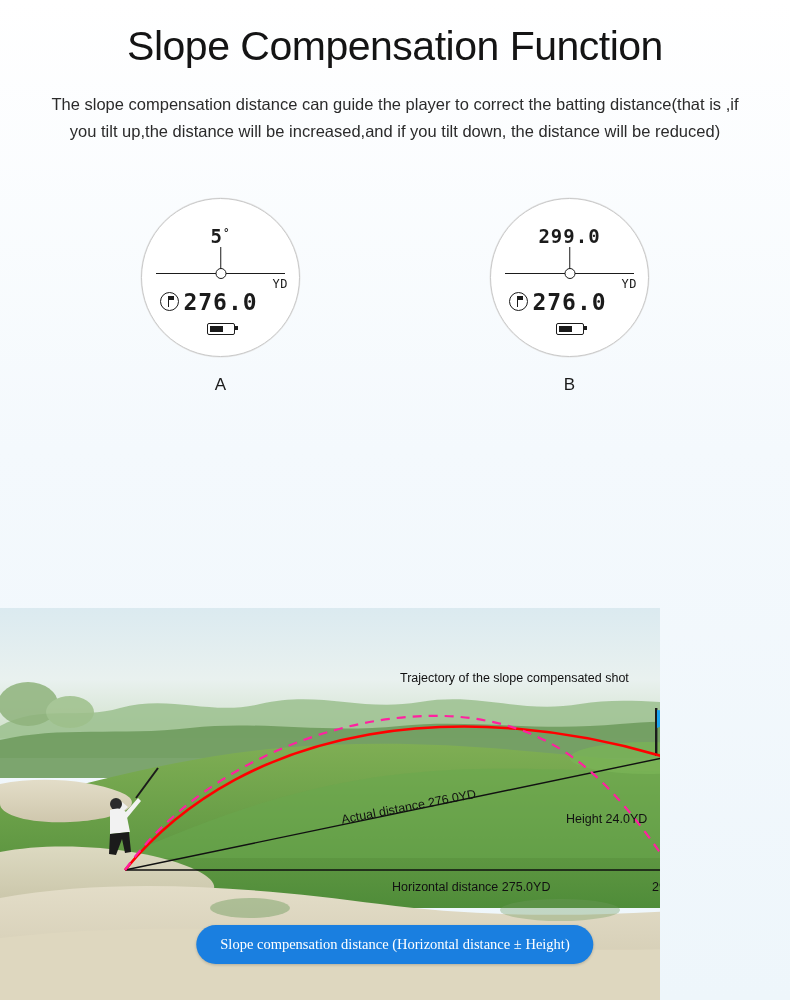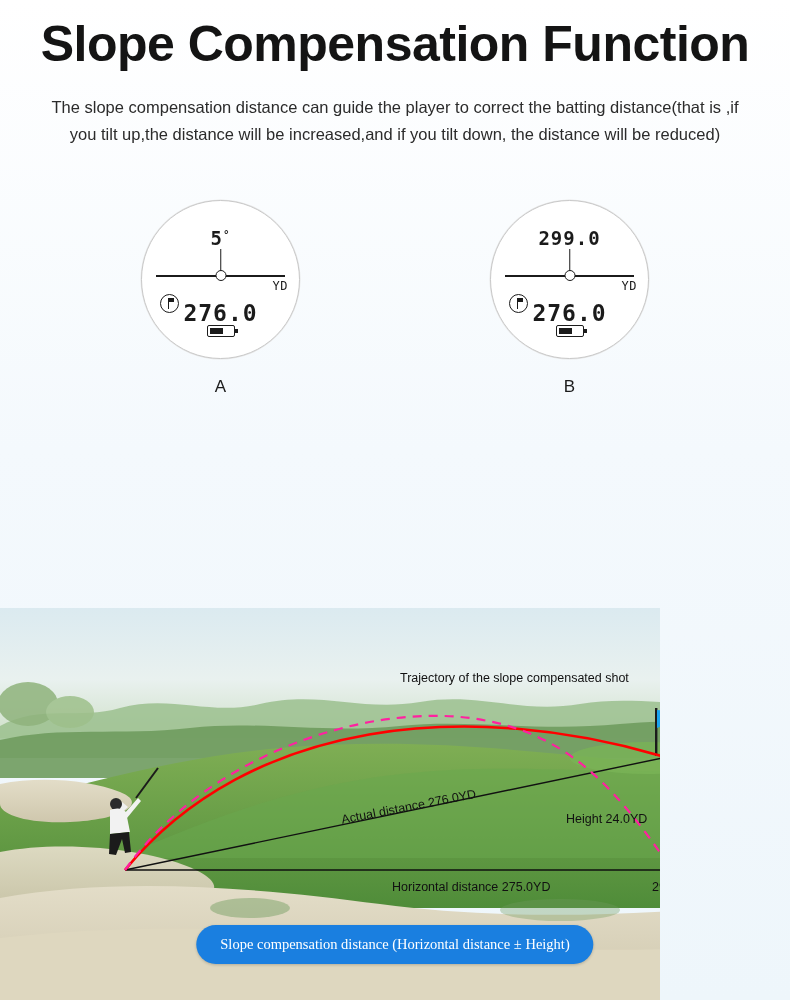--- a/index.html
+++ b/index.html
@@ -18,25 +18,25 @@
     width: 790px;
     height: 1000px;
     position: relative;
     background: linear-gradient(180deg, #ffffff 0%, #f4f9fd 45%, #eef6fb 100%);
     overflow: hidden;
   }
 
   
   .title {
     text-align: center;
-    font-size: 50px;
-    font-weight: bold;
+    font-size: 41px;
+    font-weight: normal;
     color: #141414;
     letter-spacing: -0.5px;
-    padding-top: 17px;
+    padding-top: 24px;
     line-height: 1.1;
   }
 
   .intro {
     margin: 22px auto 0 auto;
     width: 700px;
     text-align: center;
     font-size: 16.5px;
     color: #2b2b2b;
     line-height: 1.65;
@@ -129,21 +129,20 @@
     position: absolute;
     top: 90px;
     left: 0;
     width: 100%;
     text-align: center;
     font-family: "DejaVu Sans Mono", monospace;
     font-size: 23px;
     font-weight: bold;
     color: #1b1b1b;
     letter-spacing: 1px;
-    margin-top: 9px;
   }
   .flag-icon {
     position: absolute;
     left: 18px;
     top: 93px;
     width: 17px;
     height: 17px;
     border: 1.2px solid #1b1b1b;
     border-radius: 50%;
   }

